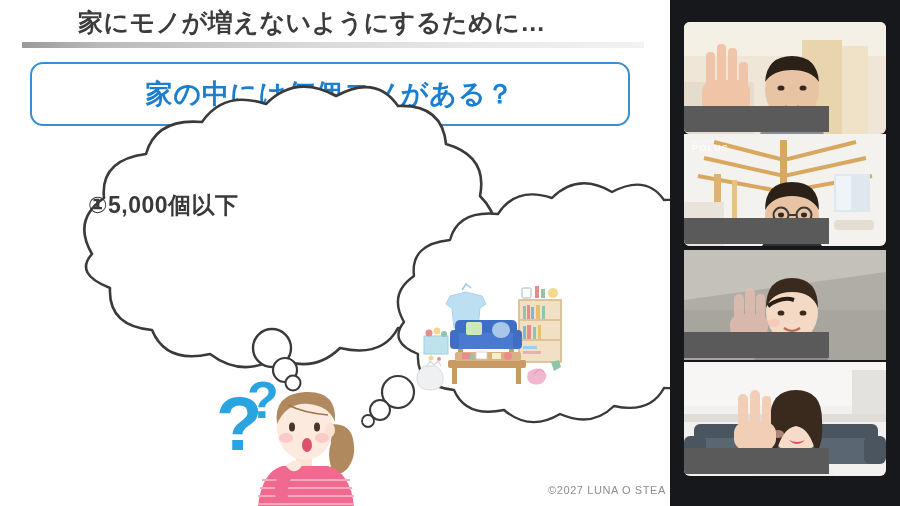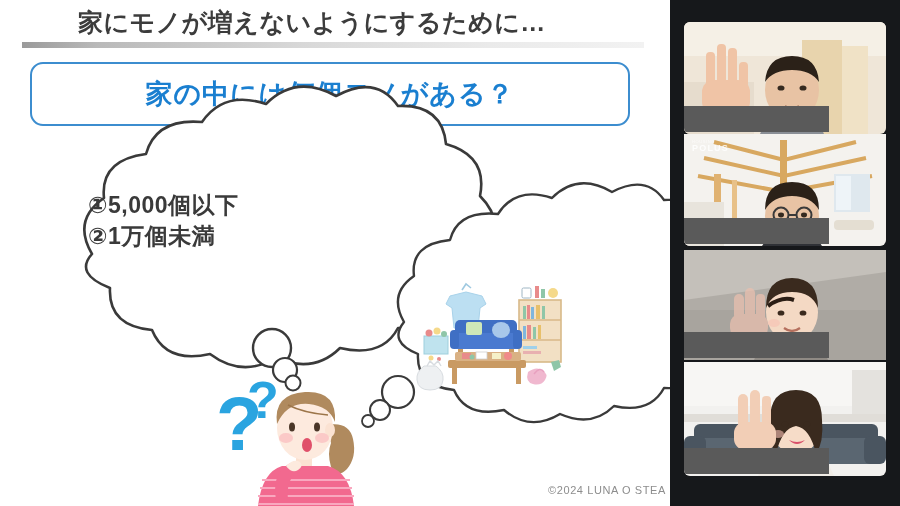--- a/index.html
+++ b/index.html
@@ -217,24 +217,23 @@
           <line x1="258" y1="504" x2="354" y2="504"></line>
         </g>
 
         <path d="M276 500 q-4 -24 10 -34 q10 -8 14 -2 q4 6 -4 10 q-10 6 -8 26 Z" fill="#f2698f"></path>
         <path d="M286 466 q8 -8 14 -4 q4 4 -2 8 q-6 4 -12 -4 Z" fill="#fdeade"></path>
       </g>
     </svg>
 
     <div class="options">
       <div>①5,000個以下</div>
-      <div>②1万個未満</div>
-    </div>
-
-    <div class="copyright">©2024 LUNA O STEA</div>
+    </div>
+
+    <div class="copyright">©2027 LUNA O STEA</div>
   </div>
 
   <div class="video-panel">
 
     <div class="tile" style="left:14px; top:22px; width:202px; height:112px; border-radius:6px;">
       <svg class="tile-inner" viewBox="0 0 202 112" preserveAspectRatio="none">
         <rect width="202" height="112" fill="#efe6d8"></rect>
         <rect x="0" y="0" width="202" height="34" fill="#f5f0e6"></rect>
         <rect x="118" y="18" width="40" height="94" fill="#e8d4ad"></rect>
         <rect x="158" y="24" width="26" height="88" fill="#f0e2c6"></rect>

